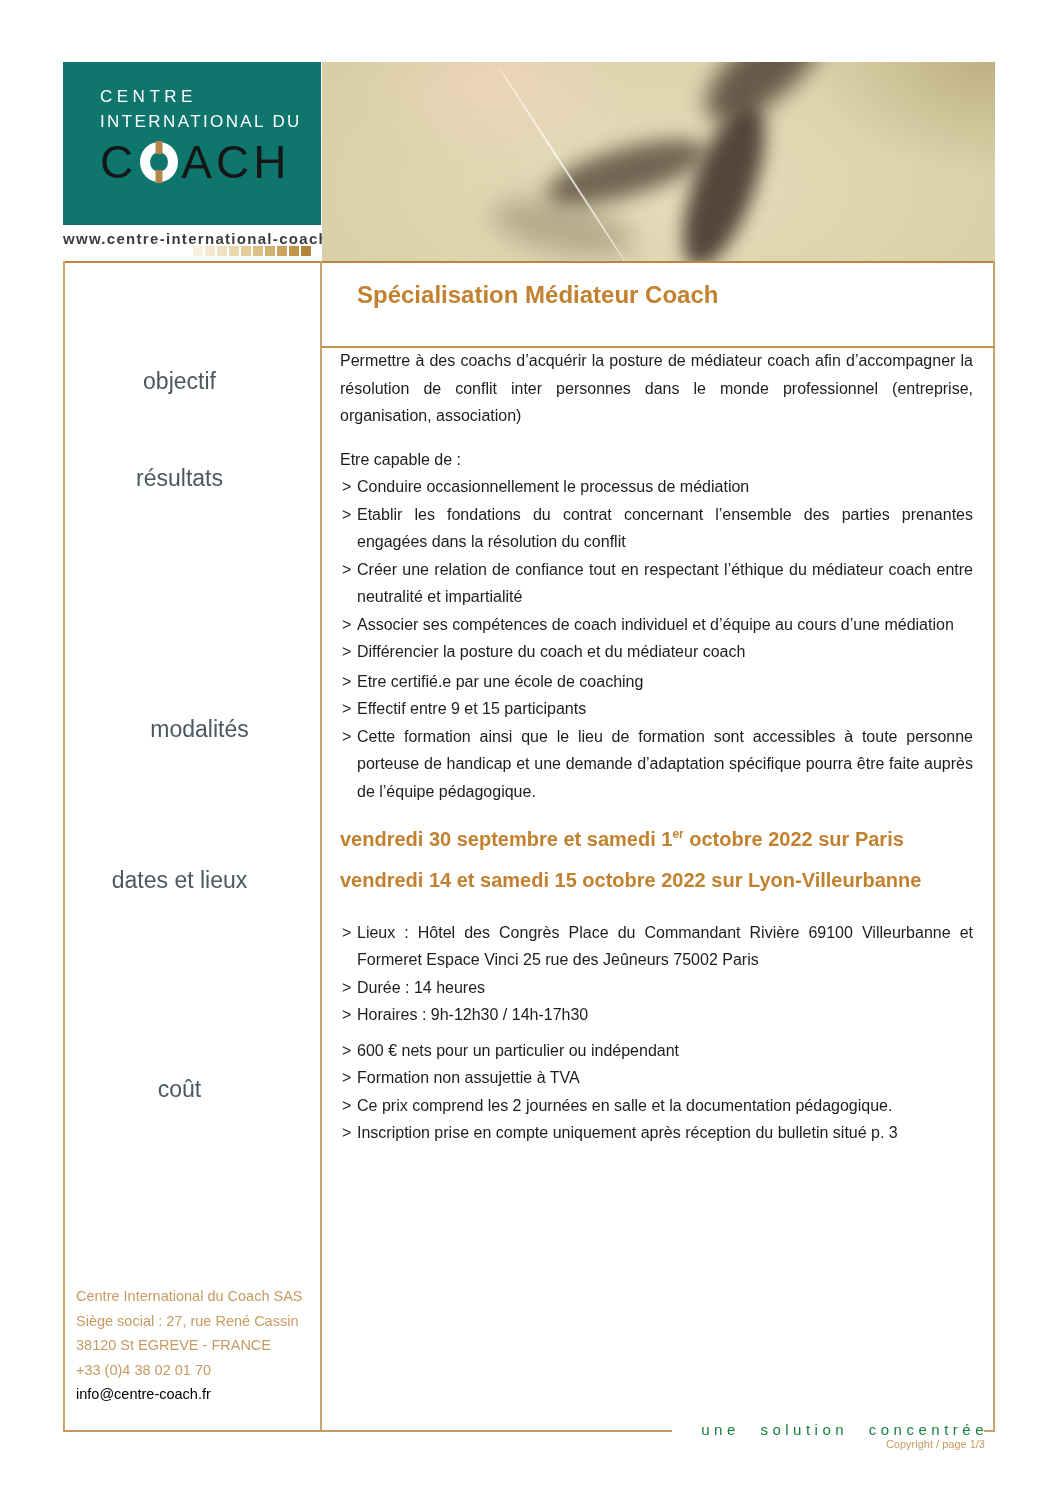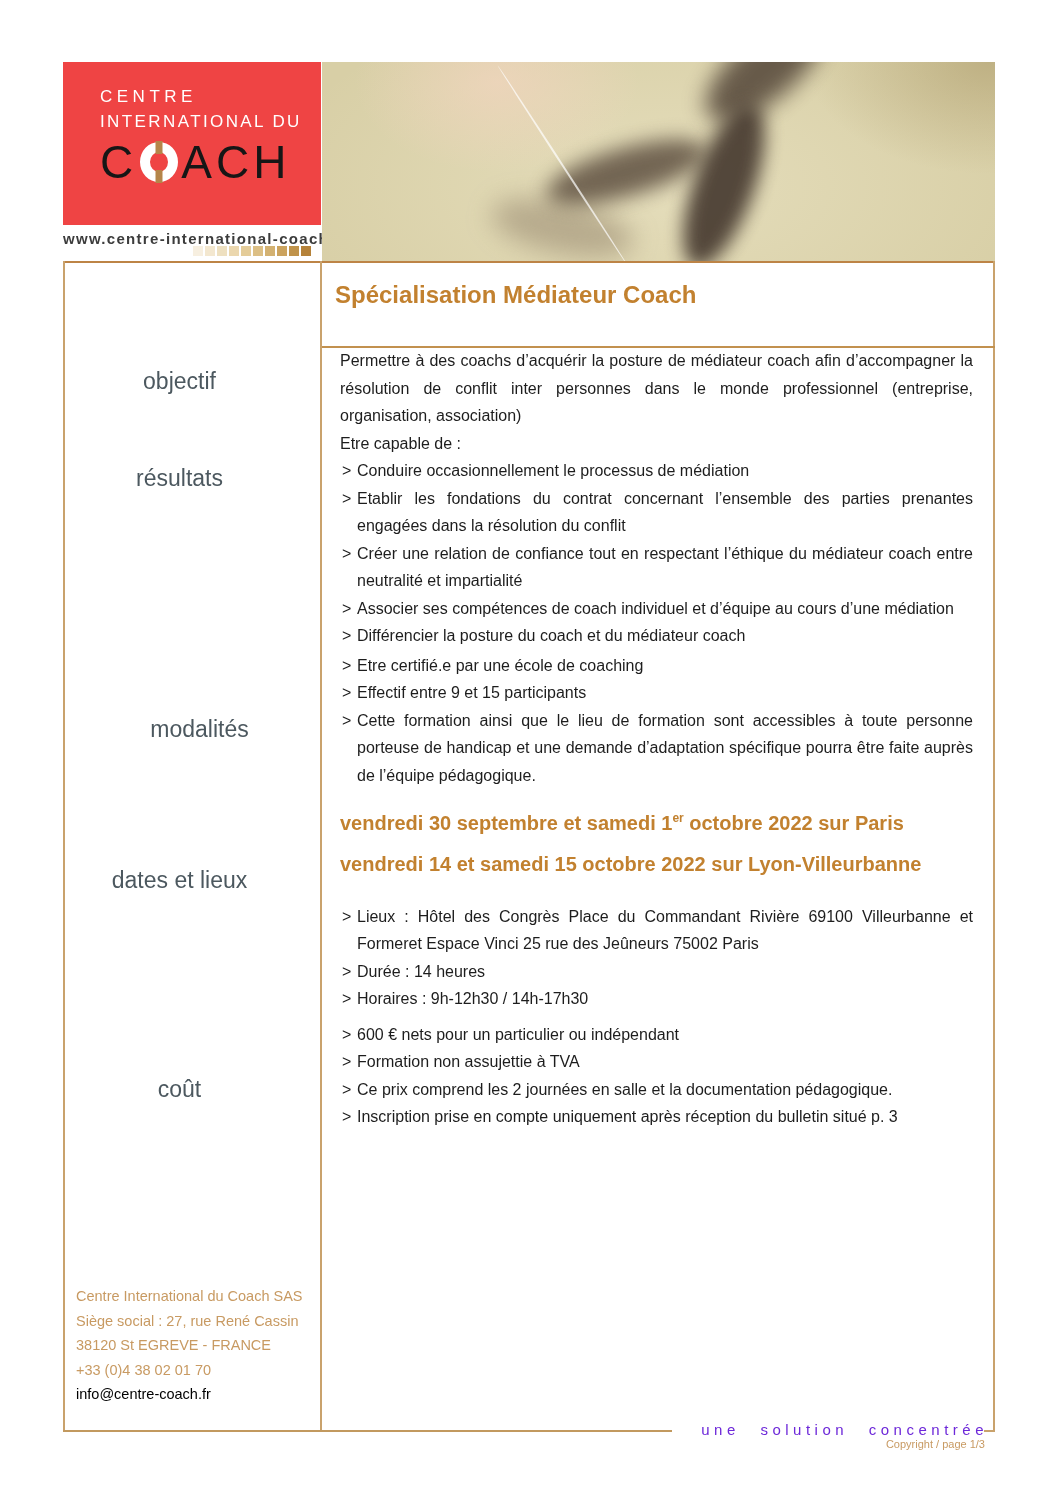--- a/index.html
+++ b/index.html
@@ -5,21 +5,21 @@
   * { margin:0; padding:0; box-sizing:border-box; }
   html,body { background:#ffffff; }
   .page {
     position:relative; width:1058px; height:1497px; background:#ffffff;
     font-family:"Liberation Sans", sans-serif; color:#1d1d1d; overflow:hidden;
   }
 
   
   .logo-block {
     position:absolute; left:63px; top:62px; width:258px; height:163px;
-    background:#ef4444; padding:25px 0 0 37px;
+    background:#0f766e; padding:25px 0 0 37px;
   }
   .brand-line1 { color:#ffffff; font-size:17px; letter-spacing:4.5px; font-weight:500; }
   .brand-line2 { color:#ffffff; font-size:17px; letter-spacing:2.4px; font-weight:500; margin-top:5px; }
   .wordmark {
     margin-top:7px; color:#161616; font-size:46px; font-weight:300;
     letter-spacing:4px; line-height:1; display:flex; align-items:center;
   }
   .o-icon {
     display:inline-block; width:38px; height:40px; border:10px solid #ffffff;
     border-radius:50%; position:relative; margin:0 3px; flex:none;
@@ -71,26 +71,26 @@
     font-size:23px; color:#4c585f;
   }
   .lbl-objectif { top:368px; }
   .lbl-resultats { top:465px; }
   .lbl-modalites { top:716px;margin-left:20px; }
   .lbl-dates { top:867px; }
   .lbl-cout { top:1076px; }
 
   
   .content { position:absolute; left:322px; top:263px; width:671px; }
-  .title-block { height:63px; display:flex; align-items:center; padding-left:13px; }
+  .title-block { height:63px; display:flex; align-items:center; padding-left:35px; }
   .doc-title { font-size:24px; font-weight:bold; color:#c2812f; }
 
   .body { padding:0 20px 0 18px; font-size:16px; line-height:27.5px; color:#1d1d1d; }
   .para { margin-top:21px; text-align:justify; }
-  .intro { }
+  .intro { margin-top:16px; }
   ul.bullets { list-style:none; }
   ul.bullets li { display:flex; }
   .m { width:15px; margin-left:2px; flex:none; }
   .t { flex:1; text-align:justify; }
   .modalites-list { margin-top:2px; }
   .dates-list { margin-top:25px; }
   .cout-list { margin-top:8px; }
   li.sub { padding-left:17px; }
 
   .date-h { font-size:20px; font-weight:bold; color:#c2812f; line-height:28px; margin-top:15px; }
@@ -99,21 +99,21 @@
 
   
   .contact {
     position:absolute; left:76px; top:1284px;
     font-size:14.5px; line-height:24.5px; color:#c89a62;
   }
   .contact .email { color:#000000; text-decoration:none; }
   .tagline {
     position:absolute; top:1421px; right:70px;
     font-size:15px; letter-spacing:4.5px; word-spacing:12px;
-    color:#6d28d9; white-space:nowrap;
+    color:#15803d; white-space:nowrap;
   }
   .copyright {
     position:absolute; top:1438px; right:73px;
     font-size:11px; color:#c89a62;
   }
 </style>
 </head>
 <body>
 
 <div class="page">

